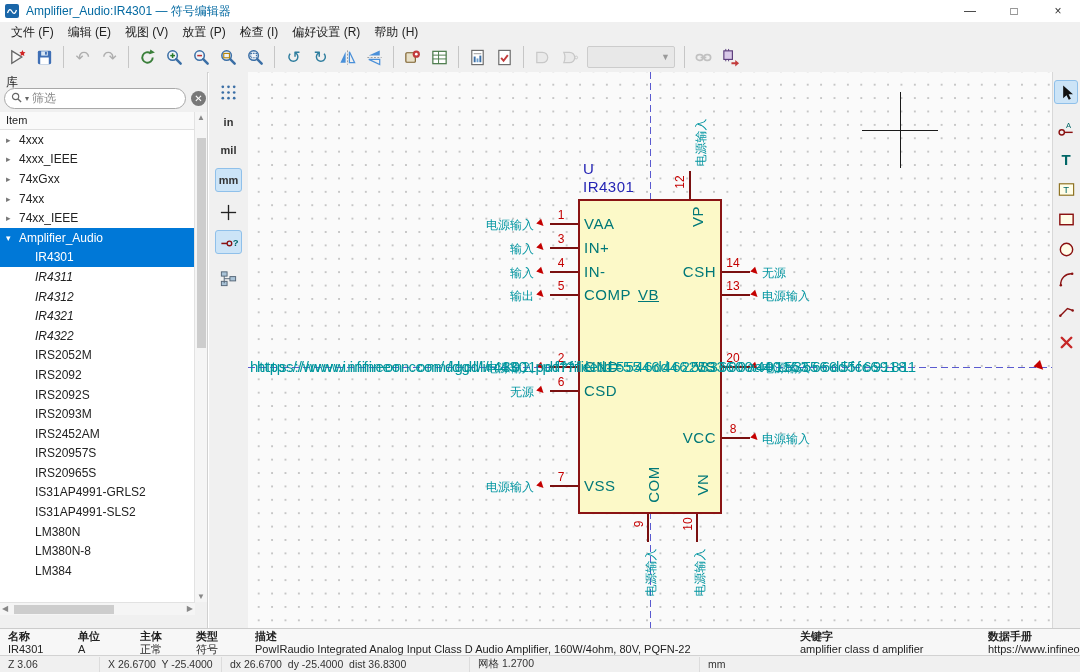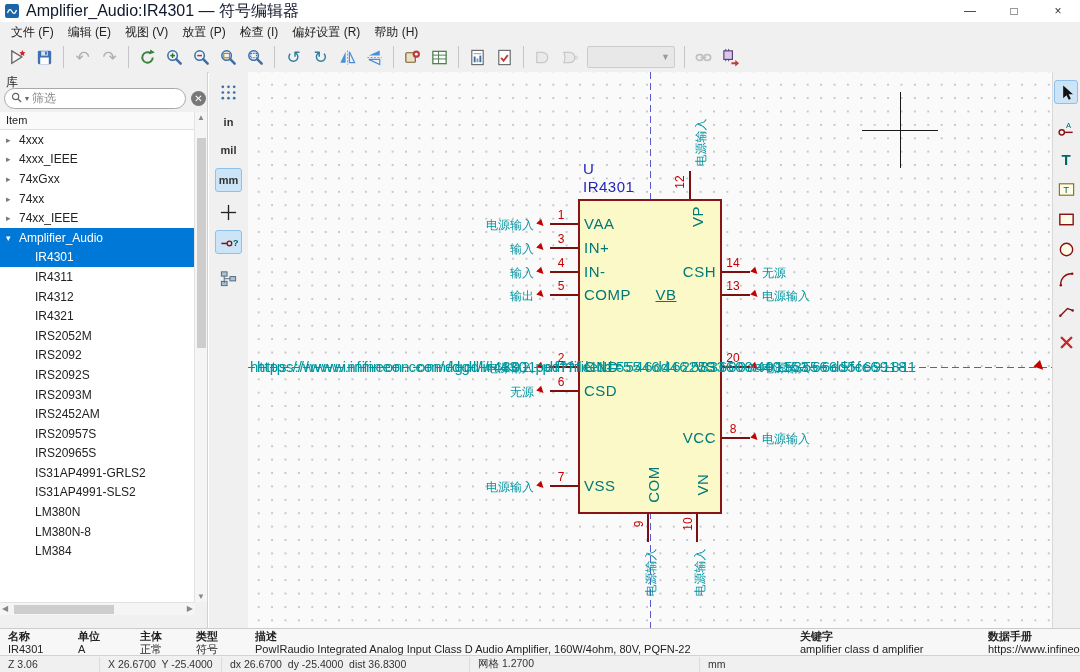--- a/index.html
+++ b/index.html
@@ -3,21 +3,21 @@
 <meta charset="utf-8">
 <style>
   html,body{margin:0;padding:0;background:#555;}
   .app{position:relative;width:1080px;height:672px;background:#fff;overflow:hidden;
        font-family:"Liberation Sans","DejaVu Sans",sans-serif;font-size:12px;color:#222;}
 
   
   .titlebar{position:absolute;top:0;left:0;right:0;height:22px;background:#fff;
             border-bottom:1px solid #e8e8e8;display:flex;align-items:center;}
   .appicon{margin-left:5px;display:flex;align-items:center;}
-  .wtitle{margin-left:7px;font-size:16px;color:#0f172a;}
+  .wtitle{margin-left:7px;font-size:12px;color:#0369a1;}
   .win-controls{margin-left:auto;display:flex;height:22px;}
   .wctrl{width:44px;height:22px;display:flex;align-items:center;justify-content:center;
          font-size:12px;color:#333;}
 
   
   .menubar{position:absolute;top:22px;left:0;right:0;height:20px;background:#f0f0f0;
            display:flex;align-items:center;padding-left:4px;}
   .menu-item{padding:2px 7px;white-space:nowrap;}
 
   
@@ -39,21 +39,21 @@
              padding:0 6px;box-sizing:border-box;gap:3px;}
   .search-ph{color:#888;}
   .search-arr{font-size:8px;color:#666;}
   .clear-btn{position:absolute;top:19px;left:191px;width:15px;height:15px;border-radius:50%;
              background:#787878;color:#fff;font-size:10px;line-height:15px;text-align:center;}
   .tree-header{position:absolute;top:40px;left:0;width:195px;height:18px;background:#fafafa;
                border-bottom:1px solid #e0e0e0;padding:2px 6px;box-sizing:border-box;font-size:11px;}
   .tree{position:absolute;top:58px;left:0;width:195px;height:472px;background:#fff;overflow:hidden;}
   .trow{height:19.6px;display:flex;align-items:center;white-space:nowrap;font-size:12px;}
   .trow.selected{background:var(--selection);color:#fff;}
-  .trow.italic .tlabel{}
+  .trow.italic .tlabel{font-style:italic;}
   .texp{width:10px;margin-left:6px;font-size:9px;color:#777;flex:none;}
   .trow.selected .texp{color:#fff;}
   .texp.spacer{width:26px;}
   .tlabel{margin-left:3px;}
   .vscroll{position:absolute;top:40px;right:0;width:13px;height:490px;background:#f5f5f5;
            border-left:1px solid #e2e2e2;box-sizing:border-box;}
   .vthumb{position:absolute;top:26px;left:2px;width:9px;height:210px;background:#cdcdcd;}
   .sarrow{position:absolute;left:0;width:12px;font-size:8px;color:#888;text-align:center;}
   .hscroll{position:absolute;top:530px;left:0;width:195px;height:13px;background:#f5f5f5;
            border-top:1px solid #e2e2e2;box-sizing:border-box;}
@@ -372,20 +372,24 @@
           <span class="texp spacer"></span>
           <span class="tlabel">IR4311</span>
         </div>
         <div class="trow italic">
           <span class="texp spacer"></span>
           <span class="tlabel">IR4312</span>
         </div>
         <div class="trow italic">
           <span class="texp spacer"></span>
           <span class="tlabel">IR4321</span>
+        </div>
+        <div class="trow italic">
+          <span class="texp spacer"></span>
+          <span class="tlabel">IR4322</span>
         </div>
         <div class="trow">
           <span class="texp spacer"></span>
           <span class="tlabel">IRS2052M</span>
         </div>
         <div class="trow">
           <span class="texp spacer"></span>
           <span class="tlabel">IRS2092</span>
         </div>
         <div class="trow">
@@ -532,21 +536,21 @@
       <div class="pin-name" style="left: 336px; top: 405px;">VSS</div>
       <div class="pin-arrow" style="left: 290px; top: 408px;">▶</div>
       <div class="pin-type" style="left: 148px; top: 407px; width: 138px; text-align: right;">电源输入</div>
       <div class="pin-line" style="left: 474px; top: 199px; width: 28px; height: 2px;"></div>
       <div class="pin-num" style="left: 472px; top: 184px; width: 26px; text-align: center;">14</div>
       <div class="pin-name" style="left: 368px; top: 191px; width: 100px; text-align: right;">CSH</div>
       <div class="pin-arrow" style="left: 504px; top: 194px;">▶</div>
       <div class="pin-type" style="left: 514px; top: 193px;">无源</div>
       <div class="pin-line" style="left: 474px; top: 222px; width: 28px; height: 2px;"></div>
       <div class="pin-num" style="left: 472px; top: 207px; width: 26px; text-align: center;">13</div>
-      <div class="pin-name" style="left: 368px; top: 214px; width: 100px; text-align: center; text-decoration: underline;">VB</div>
+      <div class="pin-name" style="left: 390px; top: 214px; width: 100px; text-align: left; text-decoration: underline;">VB</div>
       <div class="pin-arrow" style="left: 504px; top: 217px;">▶</div>
       <div class="pin-type" style="left: 514px; top: 216px;">电源输入</div>
       <div class="pin-line" style="left: 474px; top: 294px; width: 28px; height: 2px;"></div>
       <div class="pin-num" style="left: 472px; top: 279px; width: 26px; text-align: center;">20</div>
       <div class="pin-name" style="left: 368px; top: 286px; width: 100px; text-align: right;">VS</div>
       <div class="pin-arrow" style="left: 504px; top: 289px;">▶</div>
       <div class="pin-type" style="left: 514px; top: 288px;">电源输入</div>
       <div class="pin-line" style="left: 474px; top: 365px; width: 28px; height: 2px;"></div>
       <div class="pin-num" style="left: 472px; top: 350px; width: 26px; text-align: center;">8</div>
       <div class="pin-name" style="left: 368px; top: 357px; width: 100px; text-align: right;">VCC</div>

